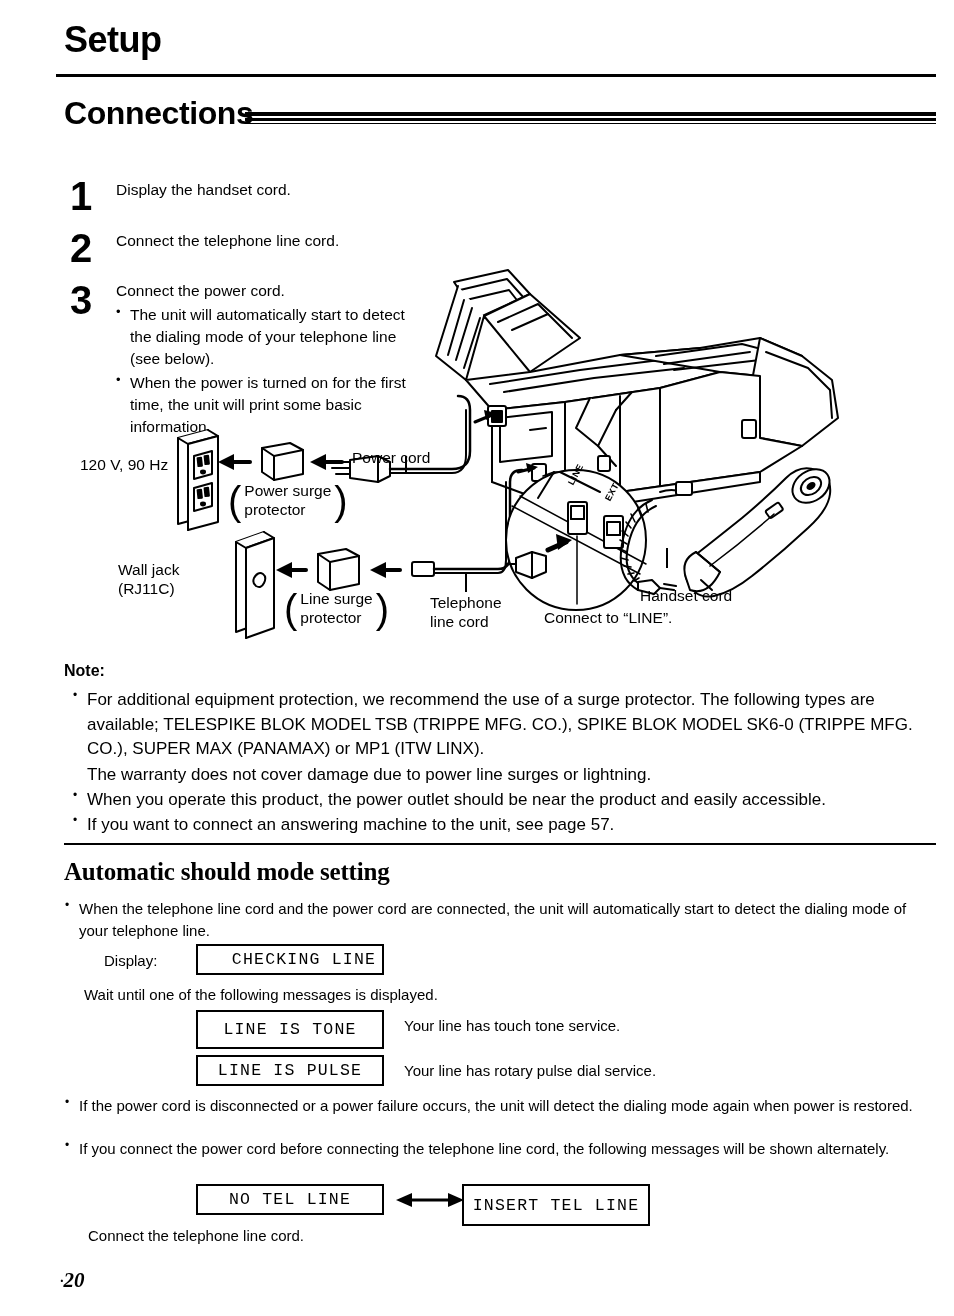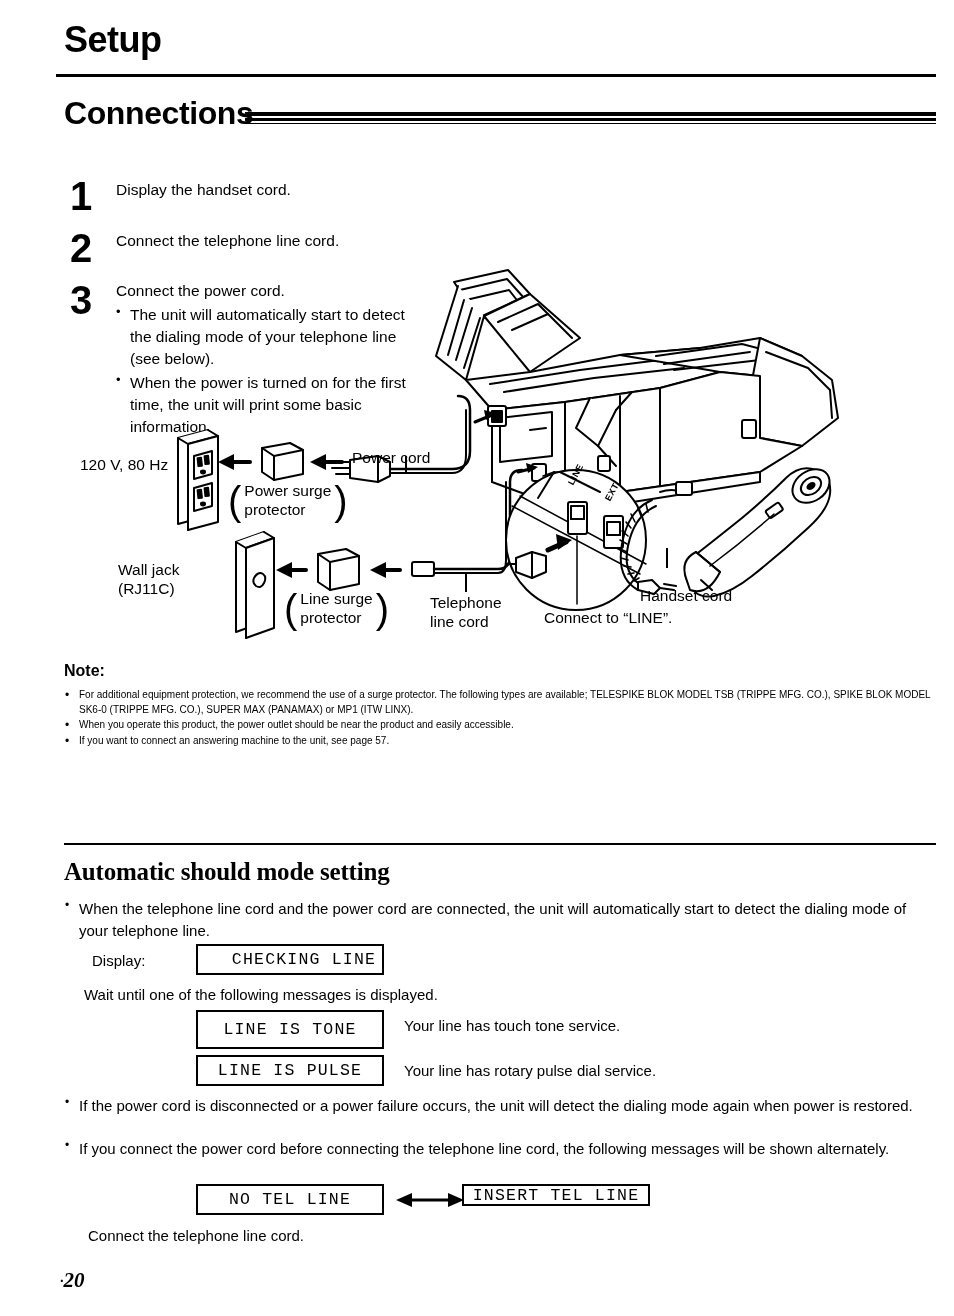--- a/index.html
+++ b/index.html
@@ -158,24 +158,24 @@
   
   .note-head {
     position: absolute;
     left: 64px;
     top: 662px;
     font-size: 16px;
     font-weight: bold;
   }
   .note-list {
     position: absolute;
-    left: 64px;
+    left: 72px;
     top: 688px;
     width: 876px;
-    font-size: 10px;
+    font-size: 17px;
     line-height: 1.45;
   }
   .note-list .nb {
     position: relative;
     padding-left: 15px;
     margin-bottom: 1px;
   }
   .note-list .nb::before {
     content: "\2022";
     position: absolute;
@@ -487,21 +487,21 @@
           <path d="M641 320 L652 330"></path>
 
           <rect x="706" y="246" width="16" height="9" rx="2" transform="rotate(-35 714 250)" fill="#fff"></rect>
 
           <path d="M650 306 Q682 282 714 254" stroke-width="1.5"></path>
         </g>
 
       </g>
     </svg>
 
-    <div class="dlabel" style="left:20px; top:195px;">120 V, 80 Hz</div>
+    <div class="dlabel" style="left:20px; top:195px;">120 V, 90 Hz</div>
 
     <div class="dlabel" style="left:292px; top:188px;">Power cord</div>
 
     <div style="position:absolute; left:345px; top:196px; width:2px; height:16px; background:#000;"></div>
 
     <div class="paren-group" style="left:168px; top:222px;">
       <span class="pg-paren">(</span>
       <span class="pg-text">
         <span>Power surge</span><br>
         <span>protector</span>
@@ -534,33 +534,34 @@
     <div class="dlabel" style="left:580px; top:326px;text-align:center;">Handset cord</div>
     <div style="position:absolute; left:606px; top:288px; width:2px; height:20px; background:#000;"></div>
 
     <div style="position:absolute; left:506px; top:222px; font-size:9px; font-weight:bold; transform:rotate(-62deg); transform-origin:left top; letter-spacing:0.5px;">LINE</div>
     <div style="position:absolute; left:543px; top:238px; font-size:9px; font-weight:bold; transform:rotate(-62deg); transform-origin:left top; letter-spacing:0.5px;">EXT</div>
   </div>
 
   <div class="note-head">Note:</div>
   <div class="note-list">
     <div class="nb">For additional equipment protection, we recommend the use of a surge protector. The following types are available; TELESPIKE BLOK MODEL TSB (TRIPPE MFG. CO.), SPIKE BLOK MODEL SK6-0 (TRIPPE MFG. CO.), SUPER MAX (PANAMAX) or MP1 (ITW LINX).</div>
+    <div class="plain">The warranty does not cover damage due to power line surges or lightning.</div>
     <div class="nb">When you operate this product, the power outlet should be near the product and easily accessible.</div>
     <div class="nb">If you want to connect an answering machine to the unit, see page 57.</div>
   </div>
 
   <div class="mid-rule"></div>
 
   <div class="sub-head">Automatic should mode setting</div>
 
   <div class="body-bullet" style="left:64px; top:898px; width:872px;">
     <div class="nb">When the telephone line cord and the power cord are connected, the unit will automatically start to detect the dialing mode of your telephone line.</div>
   </div>
 
-  <div class="plain-line" style="left:92px; top:950px;">Display:</div>
+  <div class="plain-line" style="left:104px; top:950px;">Display:</div>
   <div class="lcd" style="left:196px; top:944px; width:188px; height:31px;padding-left:28px;">CHECKING LINE</div>
 
   <div class="plain-line" style="left:84px; top:984px;">Wait until one of the following messages is displayed.</div>
 
   <div class="lcd" style="left:196px; top:1010px; width:188px; height:39px;">LINE IS TONE</div>
   <div class="lcd-caption" style="left:404px; top:1017px;">Your line has touch tone service.</div>
 
   <div class="lcd" style="left:196px; top:1055px; width:188px; height:31px;">LINE IS PULSE</div>
   <div class="lcd-caption" style="left:404px; top:1062px;">Your line has rotary pulse dial service.</div>
 
@@ -575,19 +576,19 @@
   <div class="lcd" style="left:196px; top:1184px; width:188px; height:31px;">NO TEL LINE</div>
 
   <div class="dbl-arrow" style="left:396px; top:1190px;">
     <svg width="68" height="20" viewBox="0 0 68 20">
       <line x1="12" y1="10" x2="56" y2="10" stroke="#000" stroke-width="3"></line>
       <polygon points="0,10 16,3 16,17" fill="#000"></polygon>
       <polygon points="68,10 52,3 52,17" fill="#000"></polygon>
     </svg>
   </div>
 
-  <div class="lcd" style="left:462px; top:1184px; width:188px; height:22px;">INSERT TEL LINE</div>
+  <div class="lcd" style="left:462px; top:1184px; width:188px; height:42px;">INSERT TEL LINE</div>
 
   <div class="plain-line" style="left:88px; top:1225px;">Connect the telephone line cord.</div>
 
   <div class="page-number"><span class="dot">·</span><span>20</span></div>
 
 </div>
 
 </body></html>

